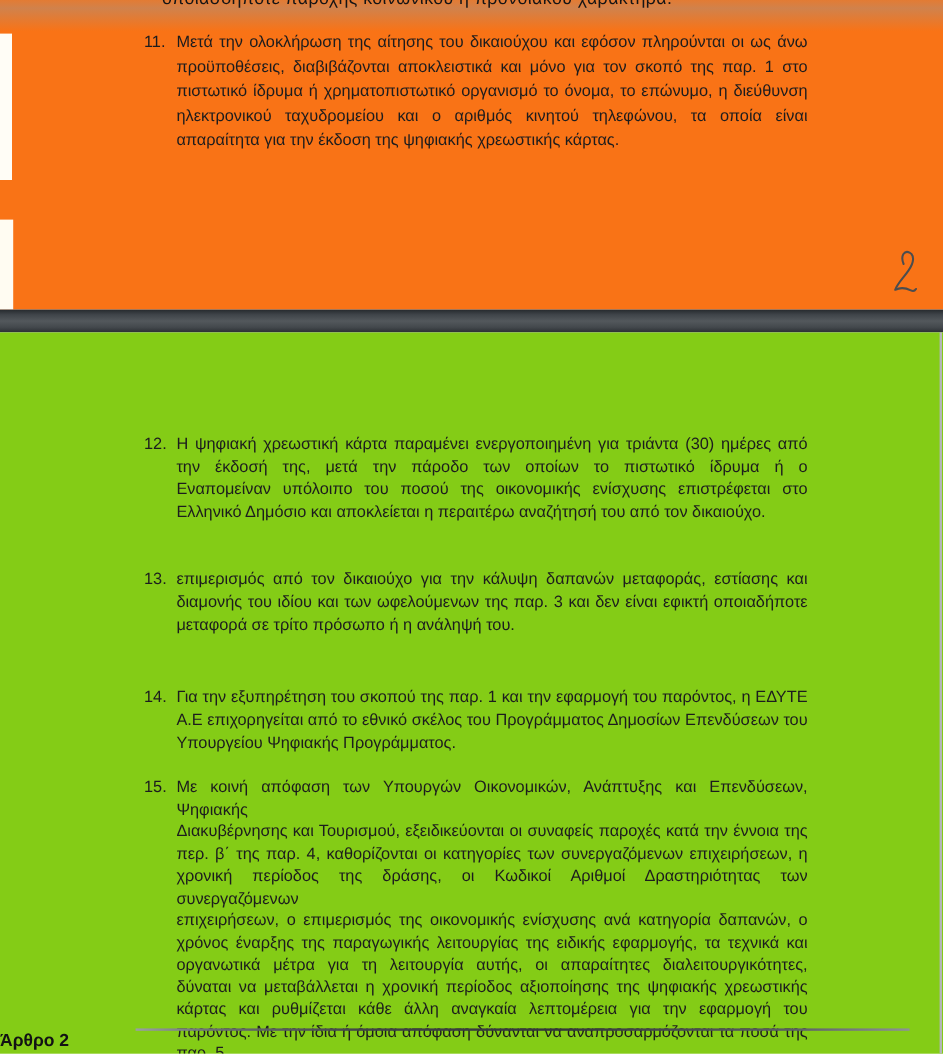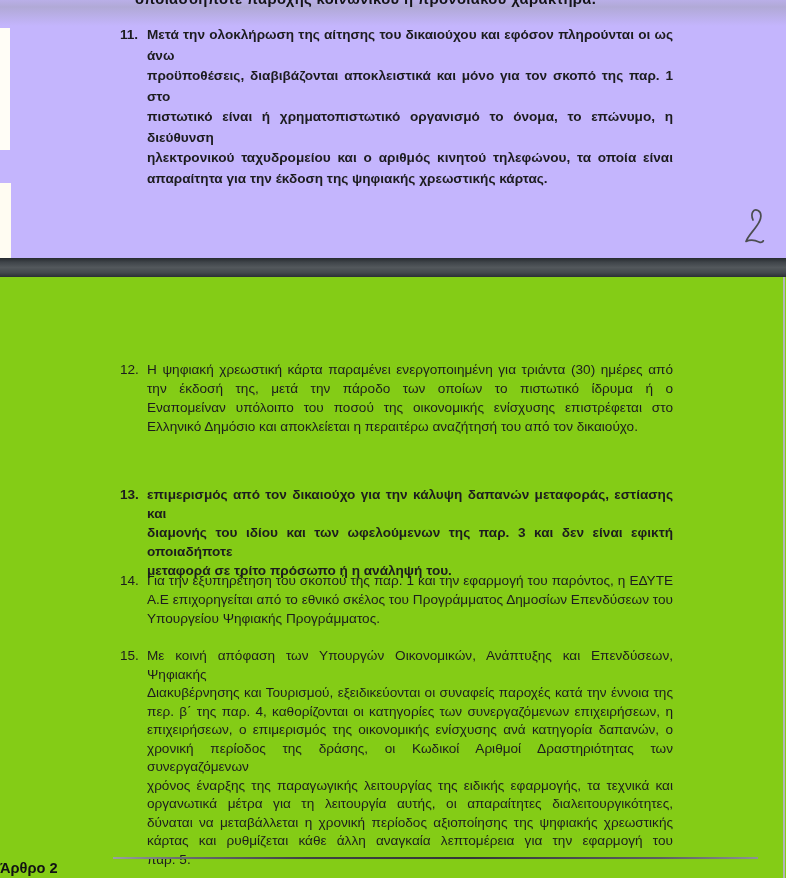--- a/index.html
+++ b/index.html
@@ -6,21 +6,21 @@
   body {
     width: 786px; height: 878px;
     position: relative;
     background: #ffffff;
     overflow: hidden;
     font-family: "Liberation Sans", "DejaVu Sans", sans-serif;
     color: #1c1c1e;
   }
 
   
-  .page1 { position: absolute; top: 0; left: 0; width: 786px; height: 258px; background: #c4b5fd; font-weight: bold; }
+  .page1 { position: absolute; top: 0; left: 0; width: 786px; height: 258px; background: #f97316; }
 
   .top-shadow {
     position: absolute; top: 0; left: 0; right: 0; height: 26px;
     background: linear-gradient(180deg,
       rgba(148,152,156,0.22) 0px,
       rgba(148,152,156,0.40) 7px,
       rgba(148,152,156,0.0) 26px);
     pointer-events: none;
   }
 
@@ -40,21 +40,21 @@
     display: flex; align-items: flex-start;
     font-size: 13.6px; line-height: 19px;
   }
   .num   { width: 27px; flex: none; }
   .lines { width: 526px; }
   .jline { text-align: justify; text-align-last: justify; text-justify: inter-word; }
   .jline.lastline { text-align-last: left; }
 
   #item-11 { top: 25px;  line-height: 20.5px; }
   #item-12 { top: 83px; }
-  #item-13 { top: 208px; font-weight: bold; }
+  #item-13 { top: 196px; }
   #item-14 { top: 294px; }
   #item-15 { top: 370px; line-height: 18.5px; }
 
   
   .pagenum { position: absolute; left: 740px; top: 205px; width: 28px; height: 46px; }
   .pagenum path { stroke: #4b4d4f; stroke-width: 1.7; fill: none; stroke-linecap: round; stroke-linejoin: round; }
   .sr { position: absolute; width: 1px; height: 1px; overflow: hidden; clip-path: inset(50%); }
 
   
   .pagegap {
@@ -88,21 +88,21 @@
 
   <div class="frag">
     <span>οποιασδήποτε παροχής κοινωνικού ή προνοιακού χαρακτήρα.</span>
   </div>
 
   <div class="item" id="item-11">
       <span class="num">11.</span>
       <div class="lines">
         <div class="jline">Μετά την ολοκλήρωση της αίτησης του δικαιούχου και εφόσον πληρούνται οι ως άνω</div>
         <div class="jline">προϋποθέσεις, διαβιβάζονται αποκλειστικά και μόνο για τον σκοπό της παρ. 1 στο</div>
-        <div class="jline">πιστωτικό είναι ή χρηματοπιστωτικό οργανισμό το όνομα, το επώνυμο, η διεύθυνση</div>
+        <div class="jline">πιστωτικό ίδρυμα ή χρηματοπιστωτικό οργανισμό το όνομα, το επώνυμο, η διεύθυνση</div>
         <div class="jline">ηλεκτρονικού ταχυδρομείου και ο αριθμός κινητού τηλεφώνου, τα οποία είναι</div>
         <div class="jline lastline">απαραίτητα για την έκδοση της ψηφιακής χρεωστικής κάρτας.</div>
       </div>
     </div>
 
   <div>
     <span class="sr">2</span>
     <svg class="pagenum" viewBox="0 0 28 46" xmlns="http://www.w3.org/2000/svg">
       <path d="M 13,15 C 10,7.5 14,3.5 18,5.5 C 22,7.5 22,13.5 17,20.5 C 13,26.5 8,31 6,36.5 C 10,34.5 15,35 19,37 C 21,38 22.3,37.5 23.3,35.8"></path>
     </svg>
@@ -138,25 +138,26 @@
         <div class="jline">Α.Ε επιχορηγείται από το εθνικό σκέλος του Προγράμματος Δημοσίων Επενδύσεων του</div>
         <div class="jline lastline">Υπουργείου Ψηφιακής Προγράμματος.</div>
       </div>
     </div>
   <div class="item" id="item-15">
       <span class="num">15.</span>
       <div class="lines">
         <div class="jline">Με κοινή απόφαση των Υπουργών Οικονομικών, Ανάπτυξης και Επενδύσεων, Ψηφιακής</div>
         <div class="jline">Διακυβέρνησης και Τουρισμού, εξειδικεύονται οι συναφείς παροχές κατά την έννοια της</div>
         <div class="jline">περ. β΄ της παρ. 4, καθορίζονται οι κατηγορίες των συνεργαζόμενων επιχειρήσεων, η</div>
+        <div class="jline">χρονική περίοδος της δράσης, οι Κωδικοί Αριθμοί Δραστηριότητας των συνεργαζόμενων</div>
         <div class="jline">επιχειρήσεων, ο επιμερισμός της οικονομικής ενίσχυσης ανά κατηγορία δαπανών, ο</div>
-        <div class="jline">χρονική περίοδος της δράσης, οι Κωδικοί Αριθμοί Δραστηριότητας των συνεργαζόμενων</div>
         <div class="jline">χρόνος έναρξης της παραγωγικής λειτουργίας της ειδικής εφαρμογής, τα τεχνικά και</div>
         <div class="jline">οργανωτικά μέτρα για τη λειτουργία αυτής, οι απαραίτητες διαλειτουργικότητες,</div>
         <div class="jline">δύναται να μεταβάλλεται η χρονική περίοδος αξιοποίησης της ψηφιακής χρεωστικής</div>
         <div class="jline">κάρτας και ρυθμίζεται κάθε άλλη αναγκαία λεπτομέρεια για την εφαρμογή του</div>
+        <div class="jline">παρόντος. Με την ίδια ή όμοια απόφαση δύνανται να αναπροσαρμόζονται τα ποσά της</div>
         <div class="jline lastline">παρ. 5.</div>
       </div>
     </div>
 
   <div class="rule"></div>
   <div class="footer-heading">Άρθρο 2</div>
 </div>
 
 </body></html>

